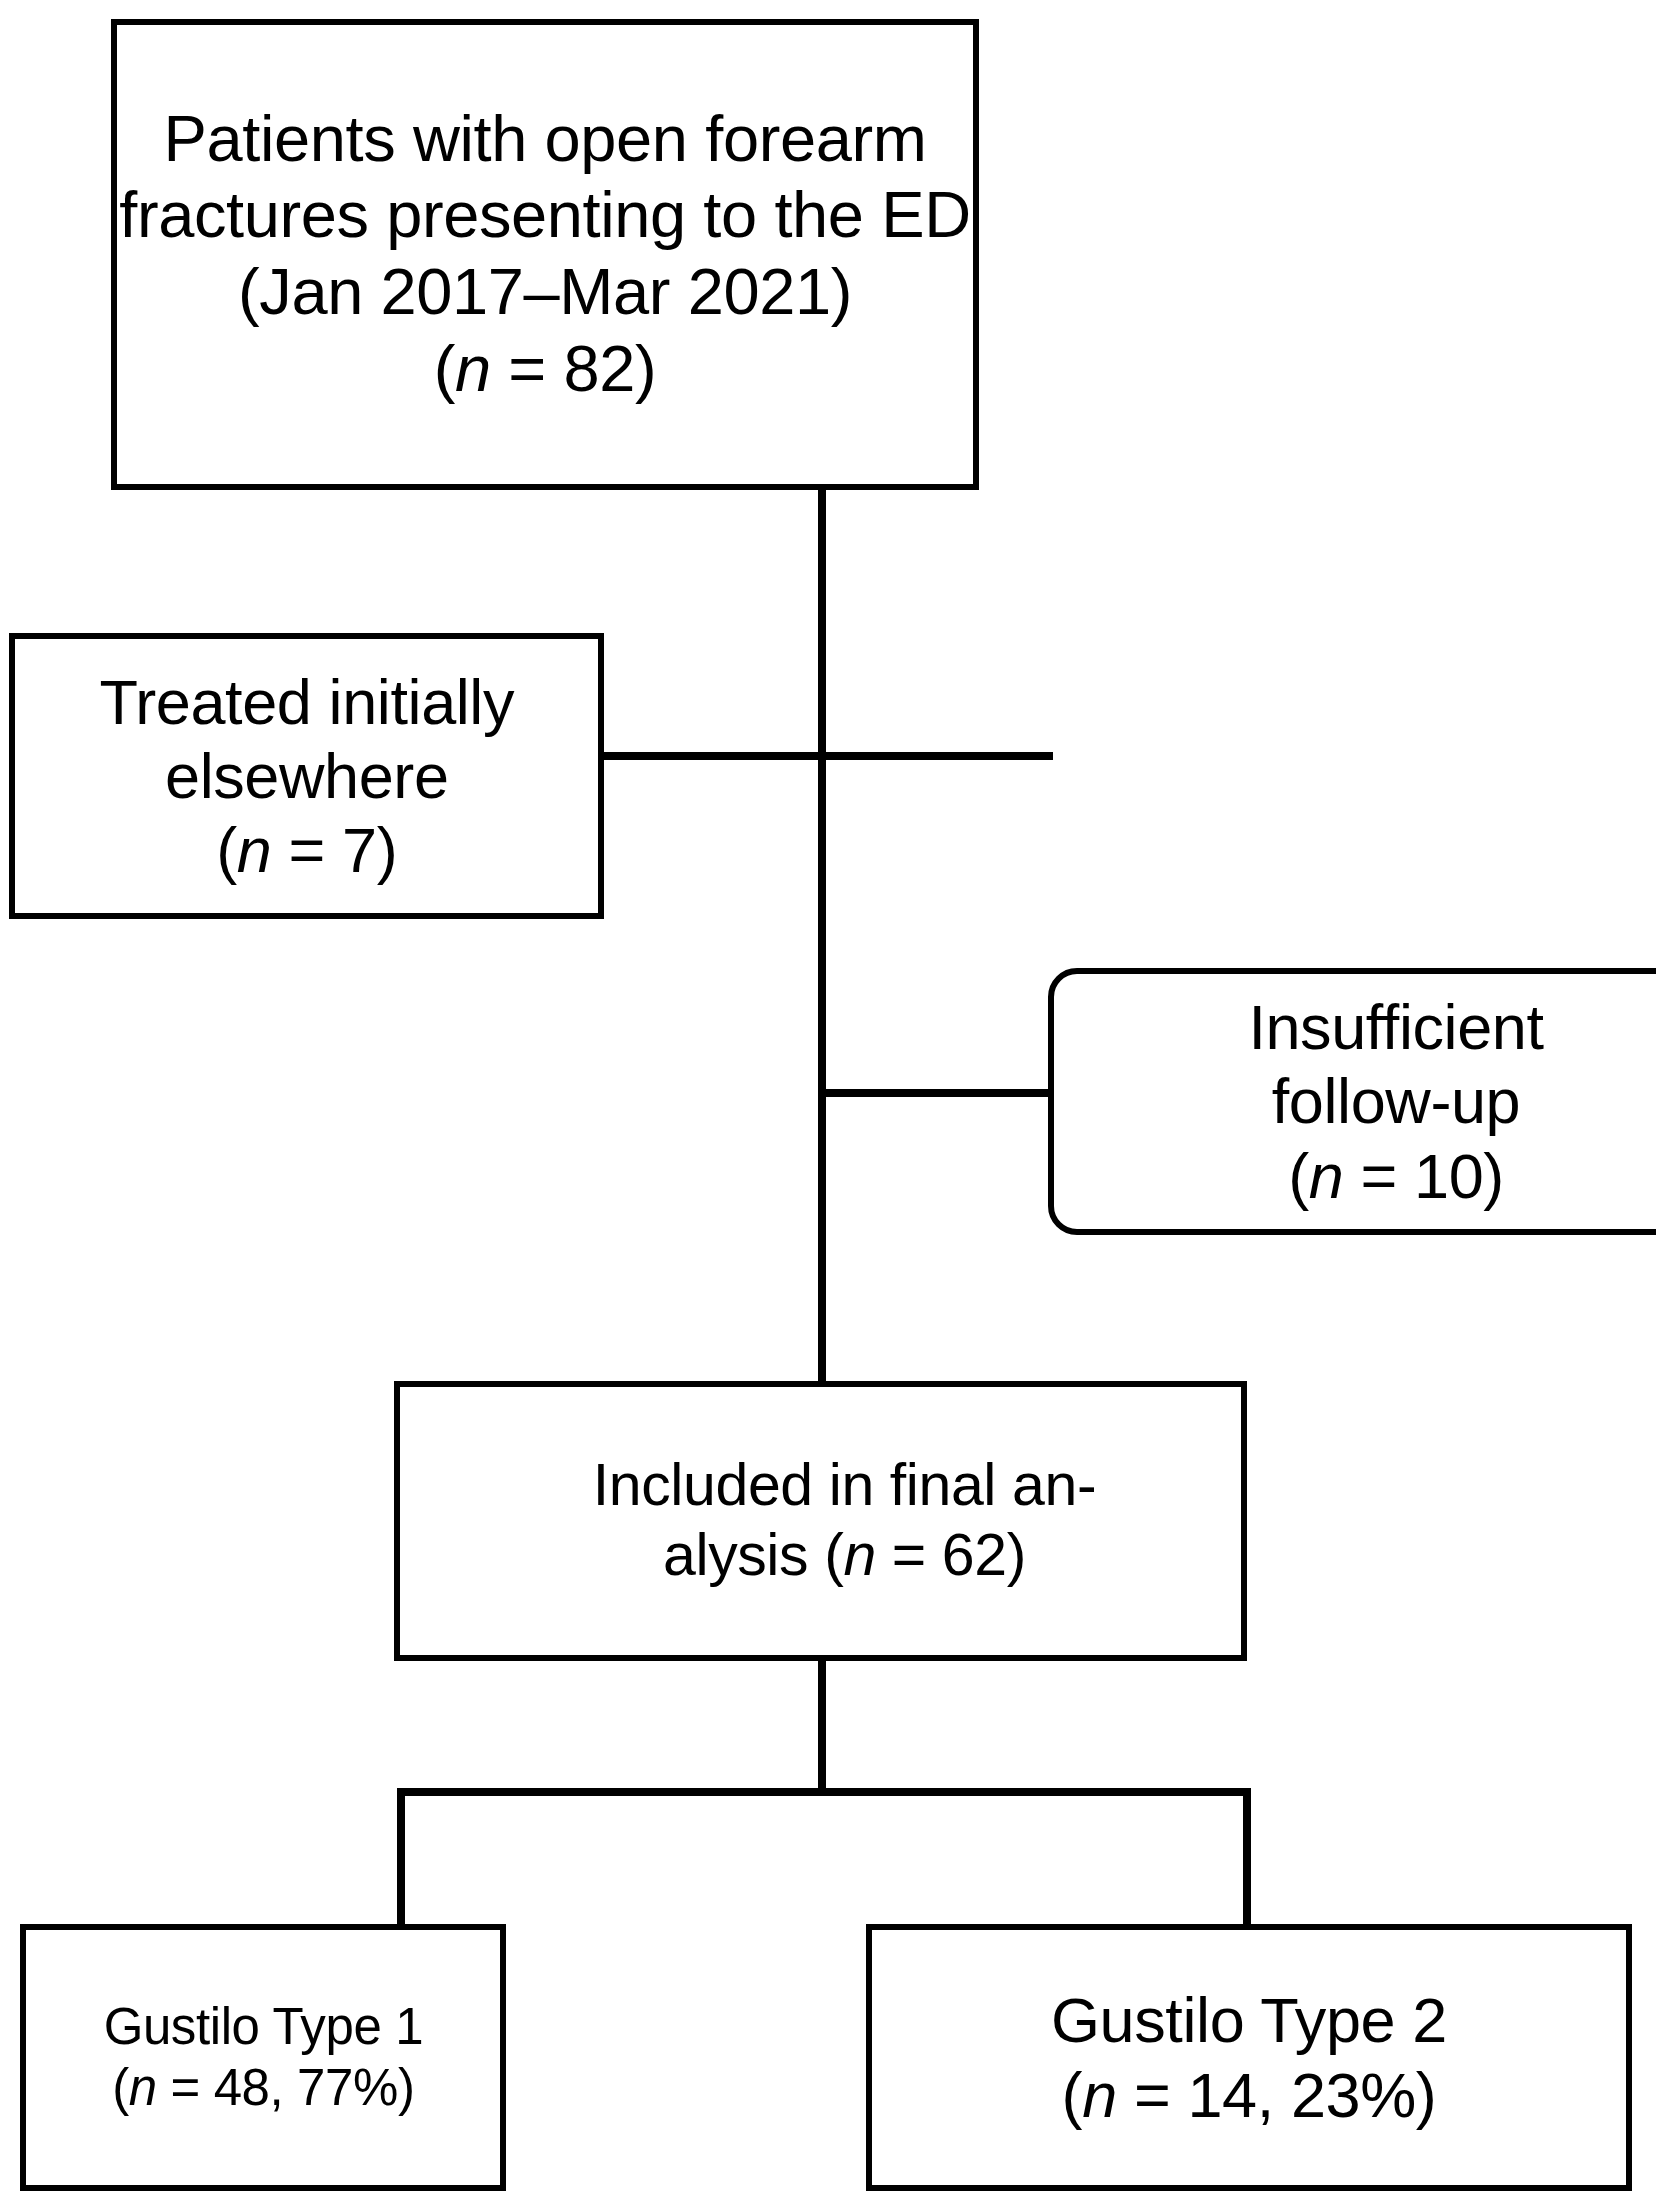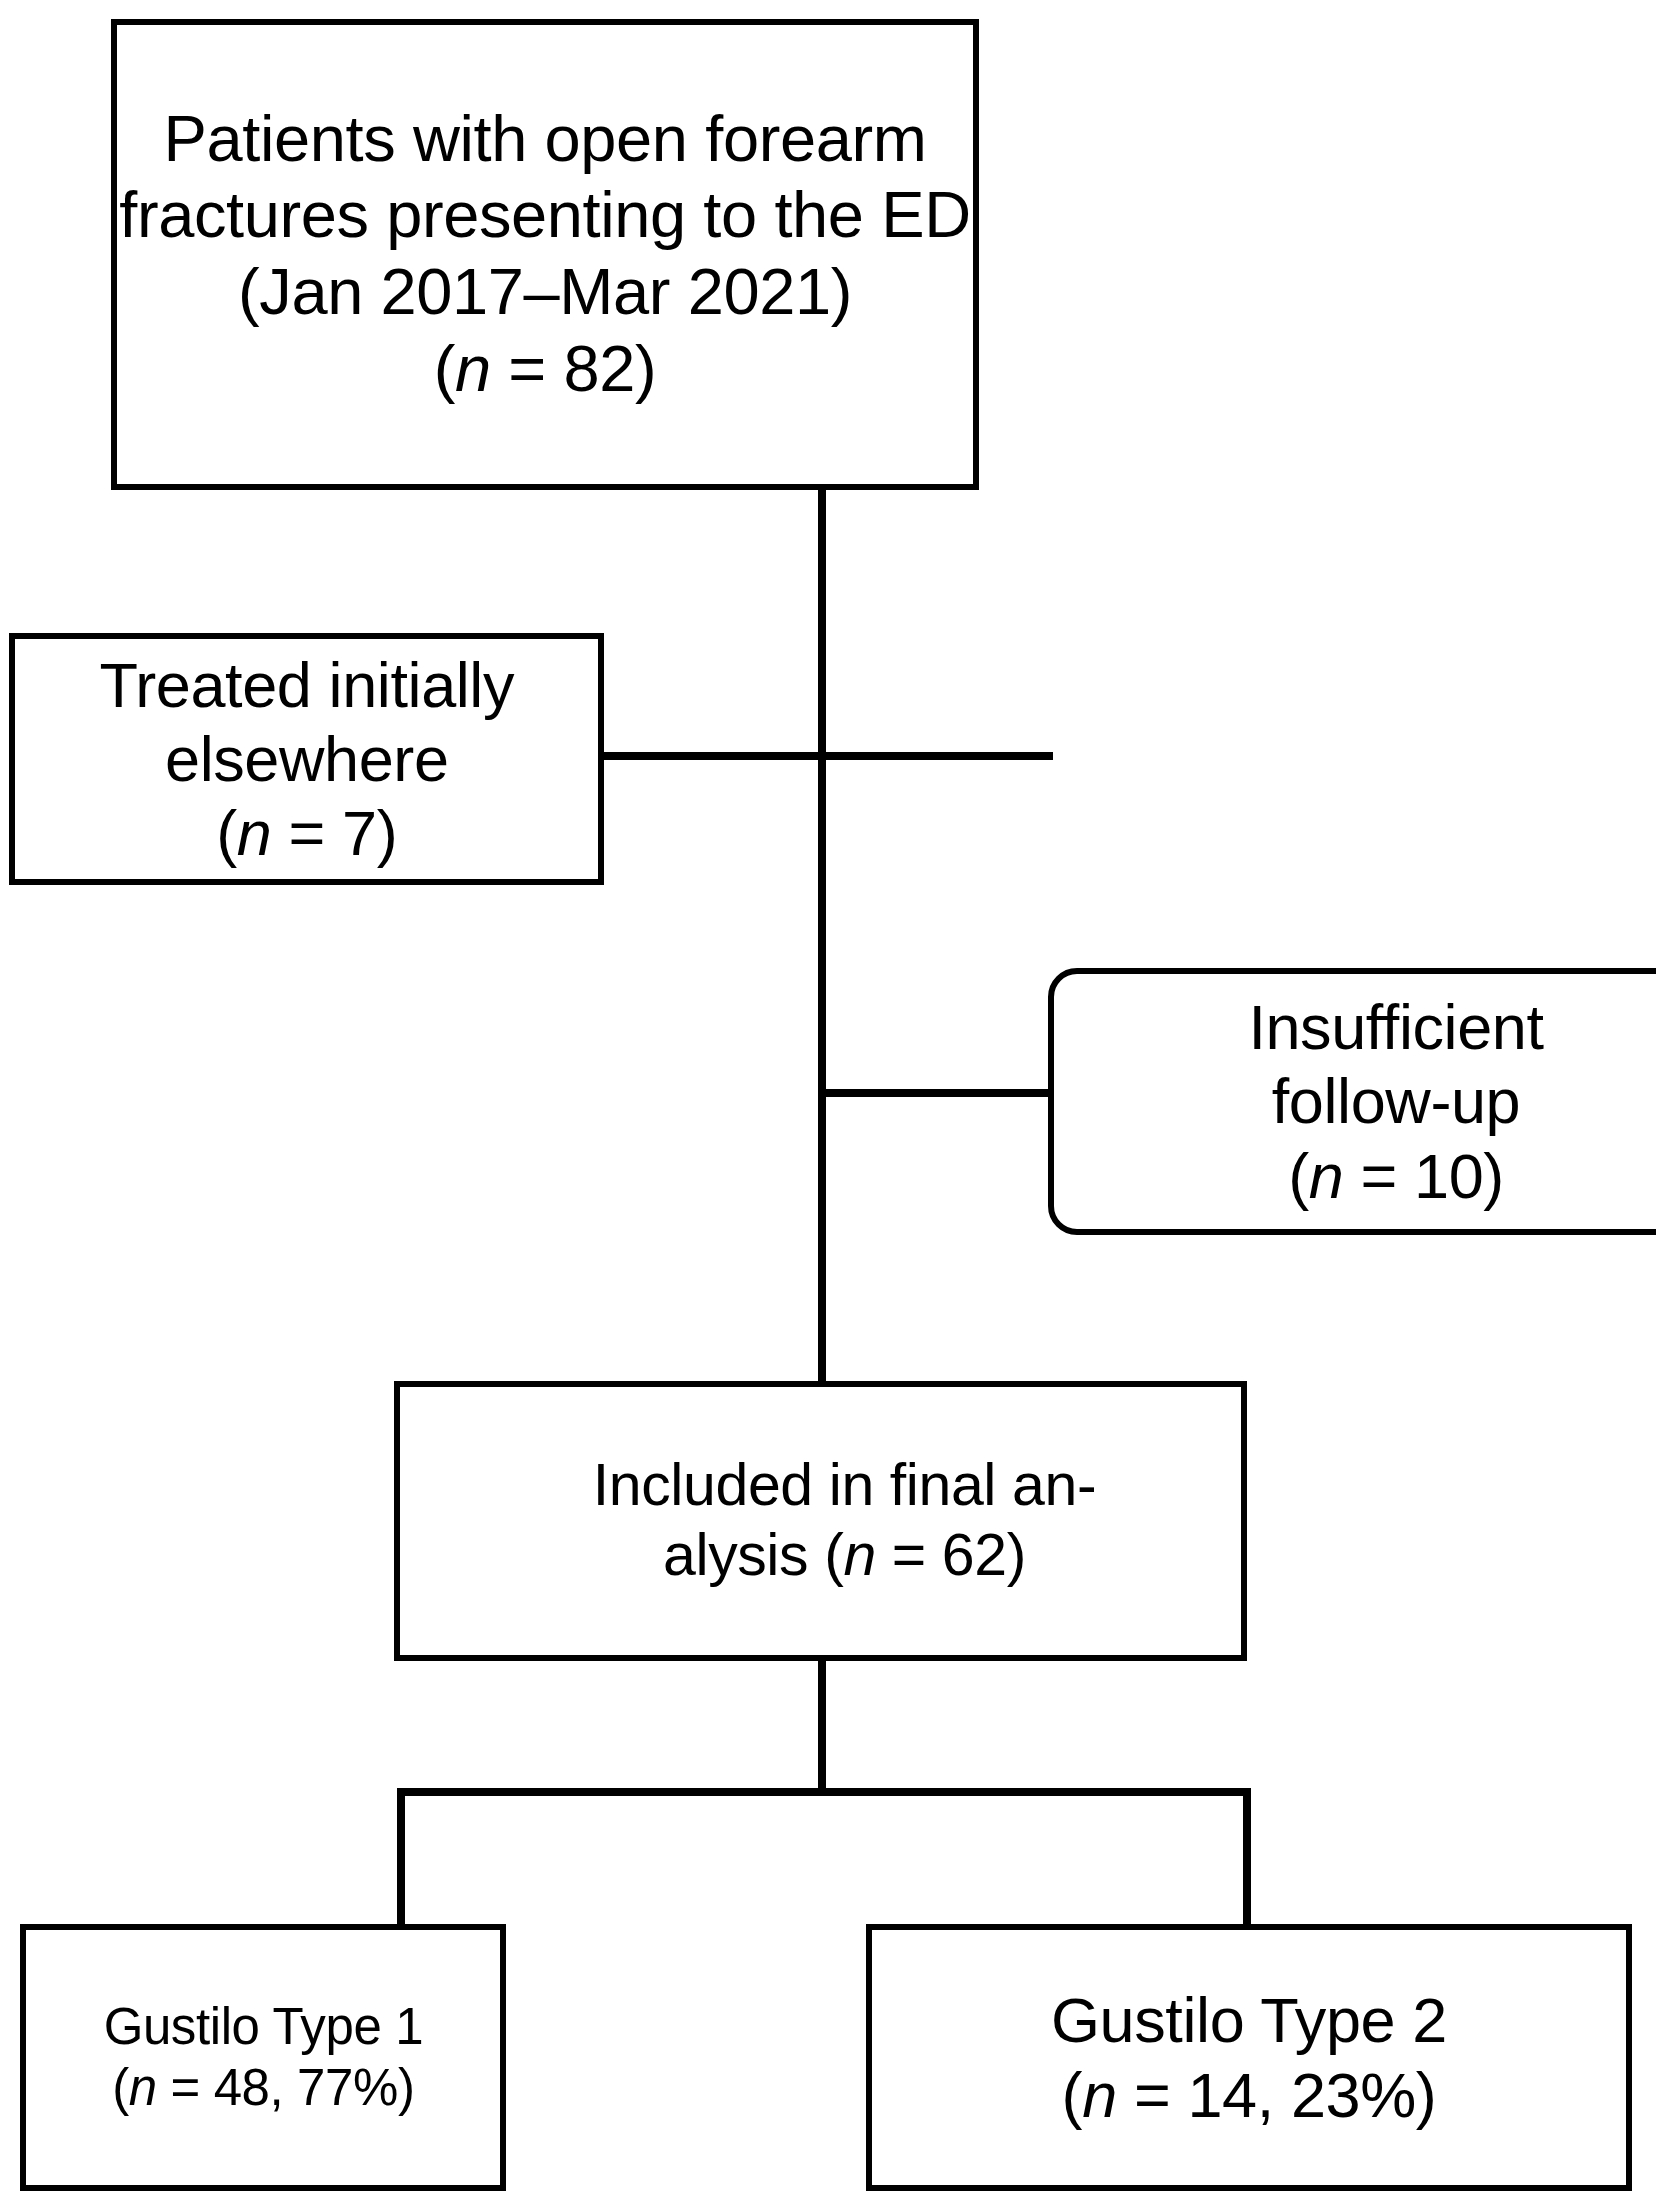--- a/index.html
+++ b/index.html
@@ -71,21 +71,21 @@
 
   <div class="line" style="left:1243px; top:1788px; width:8.3px; height:141px;"></div>
 
   <div class="box" id="box-source" style="left:111px; top:18.6px; width:868px; height:471px;">
     <span class="txt">Patients with open forearm
 fractures presenting to the ED
 (Jan 2017–Mar 2021)
 (<span class="n-italic">n</span> = 82)</span>
   </div>
 
-  <div class="box" id="box-elsewhere" style="left:9.3px; top:633px; width:595px; height:252px;text-align:center;">
+  <div class="box" id="box-elsewhere" style="left:9.3px; top:633px; width:595px; height:286px;text-align:center;">
     <span class="txt">Treated initially
 elsewhere
 (<span class="n-italic">n</span> = 7)</span>
   </div>
 
 
   <div class="box" id="box-followup" style="left:1048px; top:968px; width:696px; height:267px;border-radius:29px;">
     <span class="txt">Insufficient
 follow-up
 (<span class="n-italic">n</span> = 10)</span>

